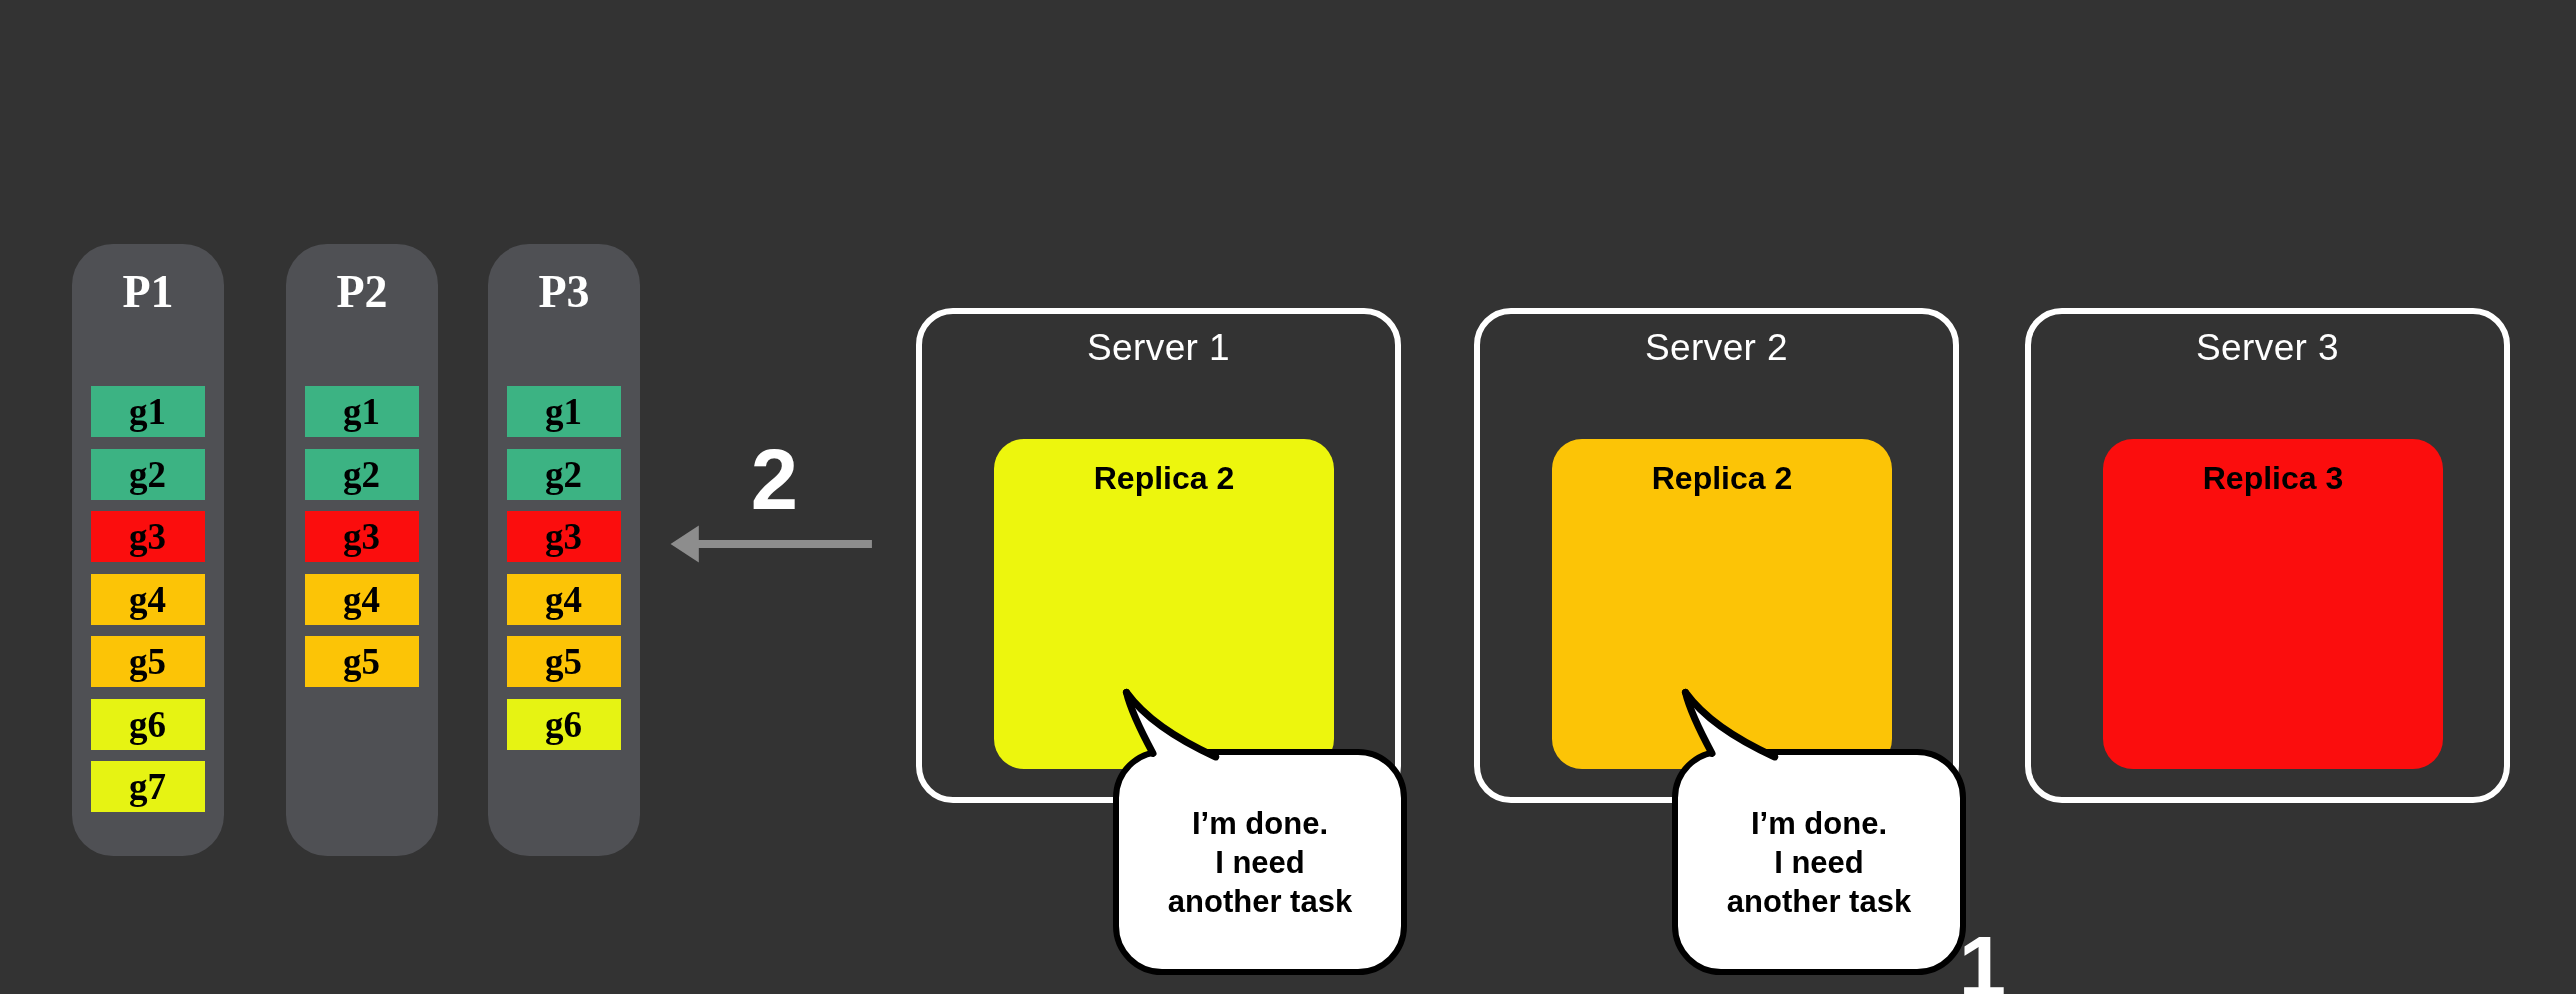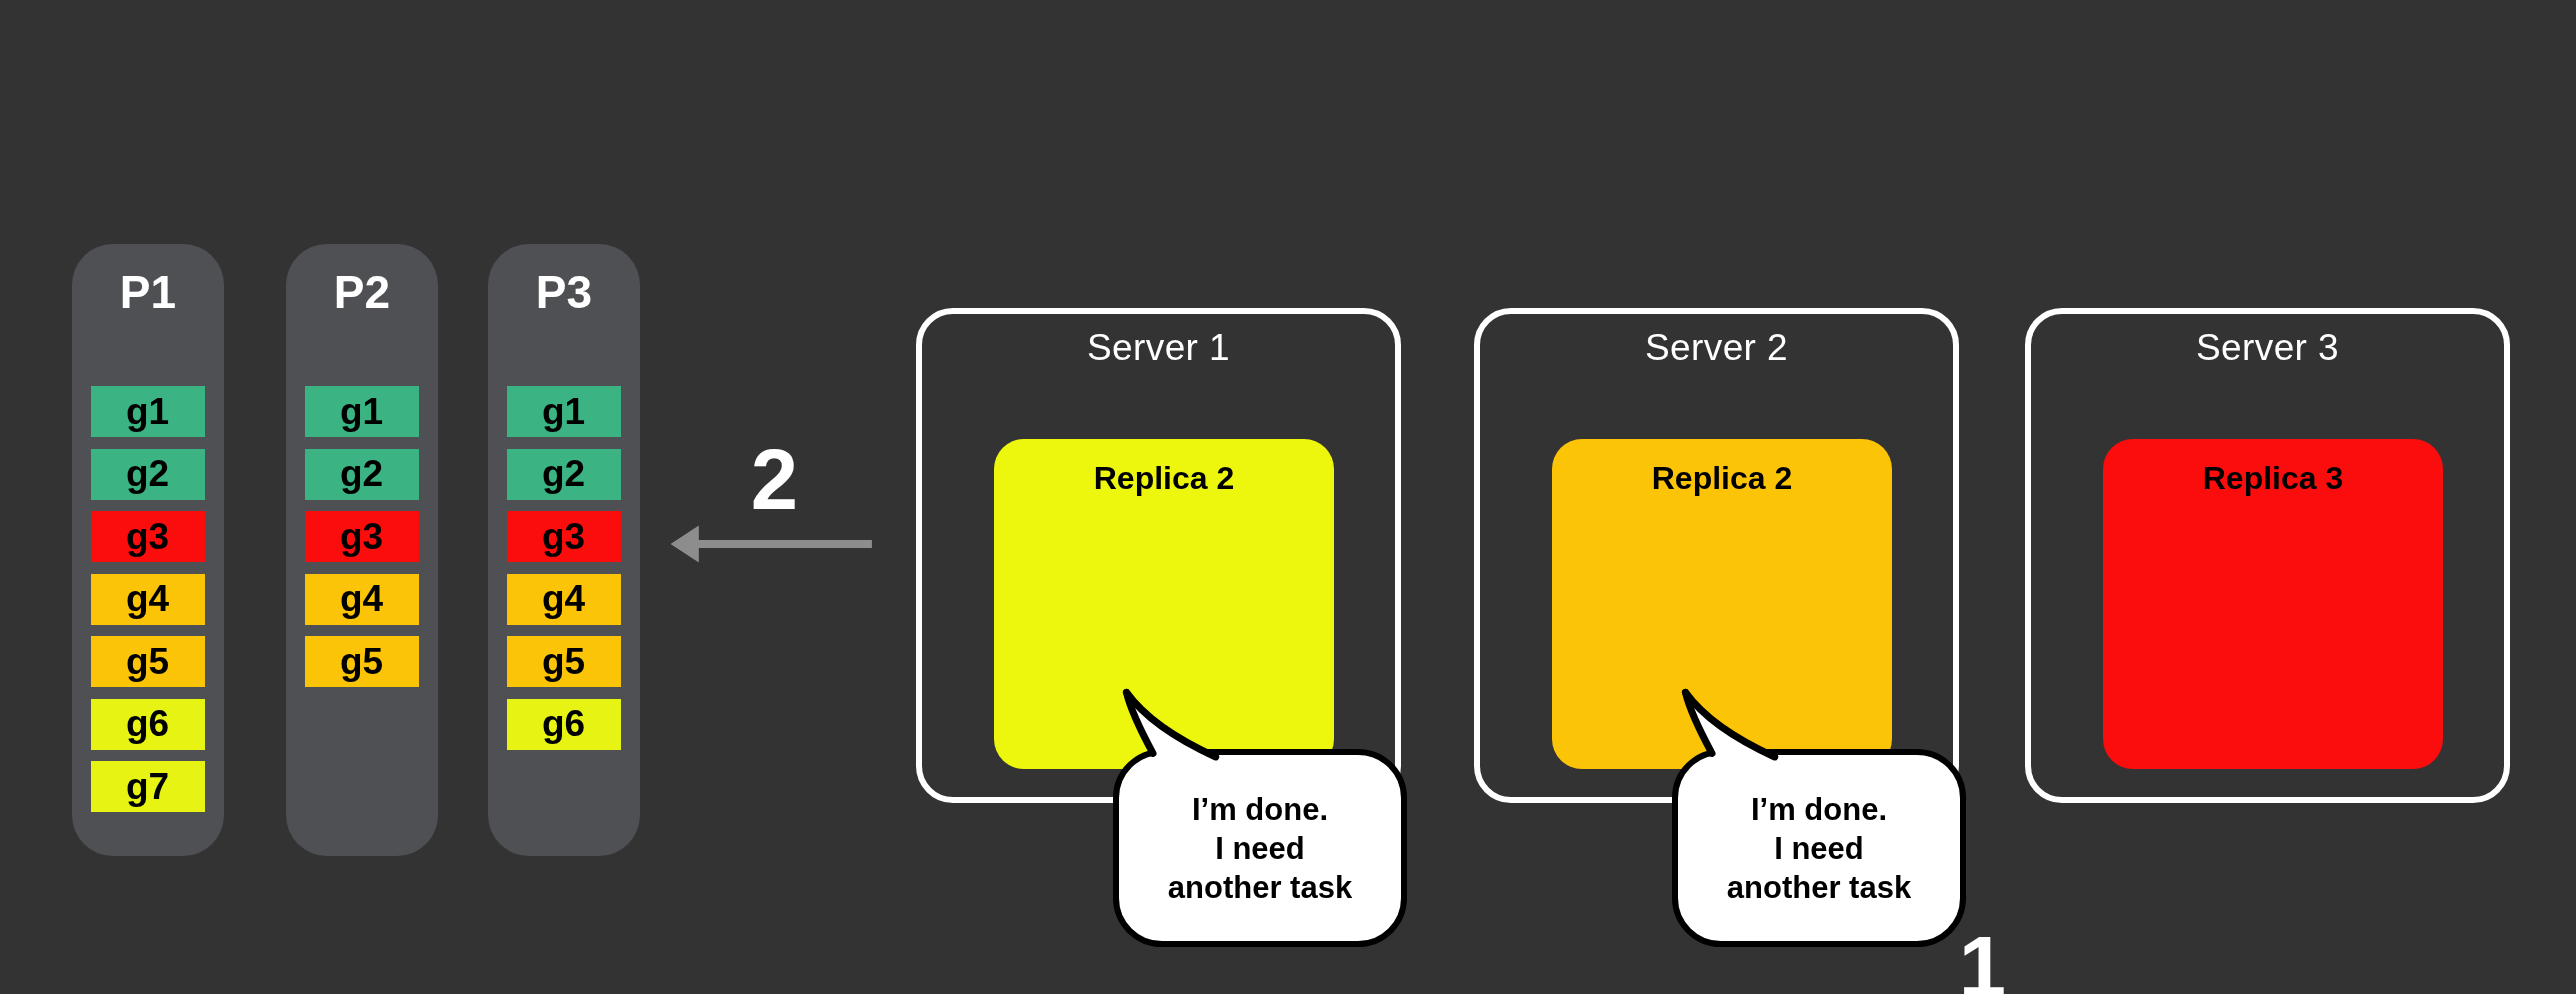--- a/index.html
+++ b/index.html
@@ -2,41 +2,41 @@
 <html style="font-size:14px"><head>
 <meta charset="utf-8">
 <style>
   html,body{margin:0;padding:0;background:#333333;}
   body{width:2576px;height:994px;overflow:hidden;position:relative;
        font-family:"Liberation Sans",sans-serif;}
   .stage{position:absolute;left:0;top:0;width:2576px;height:994px;background:#333333;}
 
   
   .partition{position:absolute;top:244px;width:152px;height:612px;
-             background:#4f5054;border-radius:41px;}
+             background:#4f5054;border-radius:41px;font-family:Liberation Serif, serif;}
   .p1{left:72px}.p2{left:286px}.p3{left:488px}
   .ptitle{display:block;text-align:center;margin-top:21px;font-size:46px;
           font-weight:700;color:#ffffff;}
   .tasks{position:absolute;left:18.6px;top:142px;width:114px;
          display:flex;flex-direction:column;gap:11.5px;}
   .task{height:51px;display:flex;align-items:center;justify-content:center;
         font-size:37px;font-weight:700;color:#000000;}
 
   
   .server{position:absolute;top:308px;width:485px;height:495px;box-sizing:border-box;
           border:6.2px solid #ffffff;border-radius:37px;}
   .s1{left:916px}.s2{left:1474px}.s3{left:2025px}
   .stitle{display:block;text-align:center;margin-top:13px;font-size:37px;
           font-weight:500;color:#ffffff;letter-spacing:0.4px;}
   .replica{position:absolute;left:72px;top:125px;width:340px;height:330px;
            border-radius:30px;text-align:center;}
   .rtitle{display:inline-block;margin-top:21px;font-size:32px;font-weight:700;color:#000000;}
 
   
-  .bubble{position:absolute;top:749px;width:294px;height:198px;box-sizing:border-box;
+  .bubble{position:absolute;top:749px;width:294px;height:226px;box-sizing:border-box;
           background:#ffffff;border:6.2px solid #000000;border-radius:49px;
           display:flex;flex-direction:column;align-items:center;justify-content:center;
           z-index:5;}
   .b1{left:1113px}.b2{left:1672px}
   .bline{font-size:31px;line-height:39px;font-weight:700;color:#000000;text-align:center;white-space:nowrap;}
   .tail{position:absolute;top:688px;width:106px;height:76px;z-index:6;}
   .t1{left:1115px}.t2{left:1674px}
 
   
   .arrow{position:absolute;left:667px;top:521px;width:212px;height:46px;}

